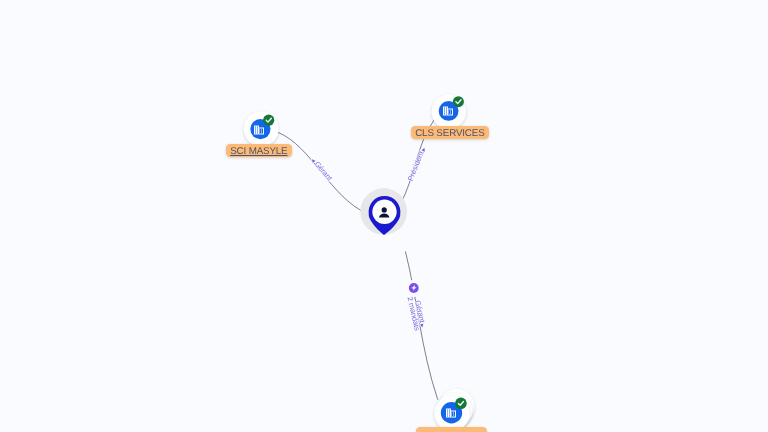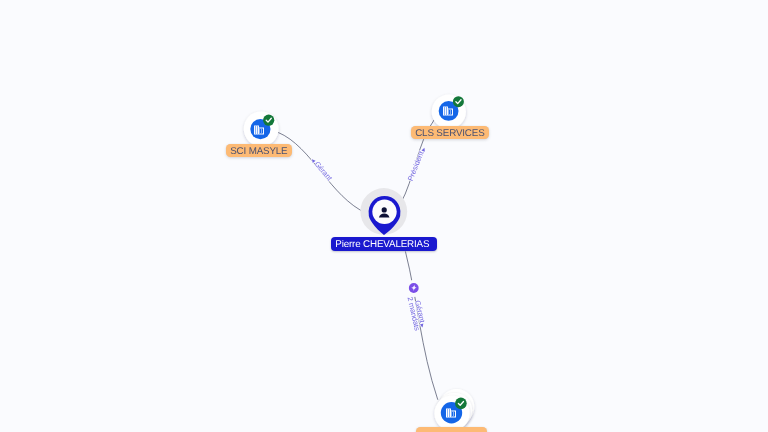--- a/index.html
+++ b/index.html
@@ -123,27 +123,24 @@
         <tspan>Gérant</tspan><tspan class="arrowglyph" dx="1.1">▶</tspan>
       </text>
     </g>
     <g class="elabel">
       <text x="407.4" y="297.6" transform="rotate(77,407.4,297.6)">
         <tspan>2 mandats</tspan>
       </text>
     </g>
   </svg>
 
-  <div class="labelbox" style="left:225.5px;top:144.3px;">
+  <div class="labelbox" style="left:225.5px;top:144.3px;text-decoration:underline;">
     <span>SCI MASYLE</span>
   </div>
 
   <div class="labelbox" style="left:411.2px;top:126px;">
     <span>CLS SERVICES</span>
   </div>
 
   <div class="labelbox" style="left:415.8px;top:426.9px;width:71.2px;height:13.1px;"></div>
 
-  <div class="plabel" style="left:330.7px;top:236.7px;">
-    <span>Pierre CHEVALERIAS</span>
-  </div>
 
 </div>
 
 </body></html>

